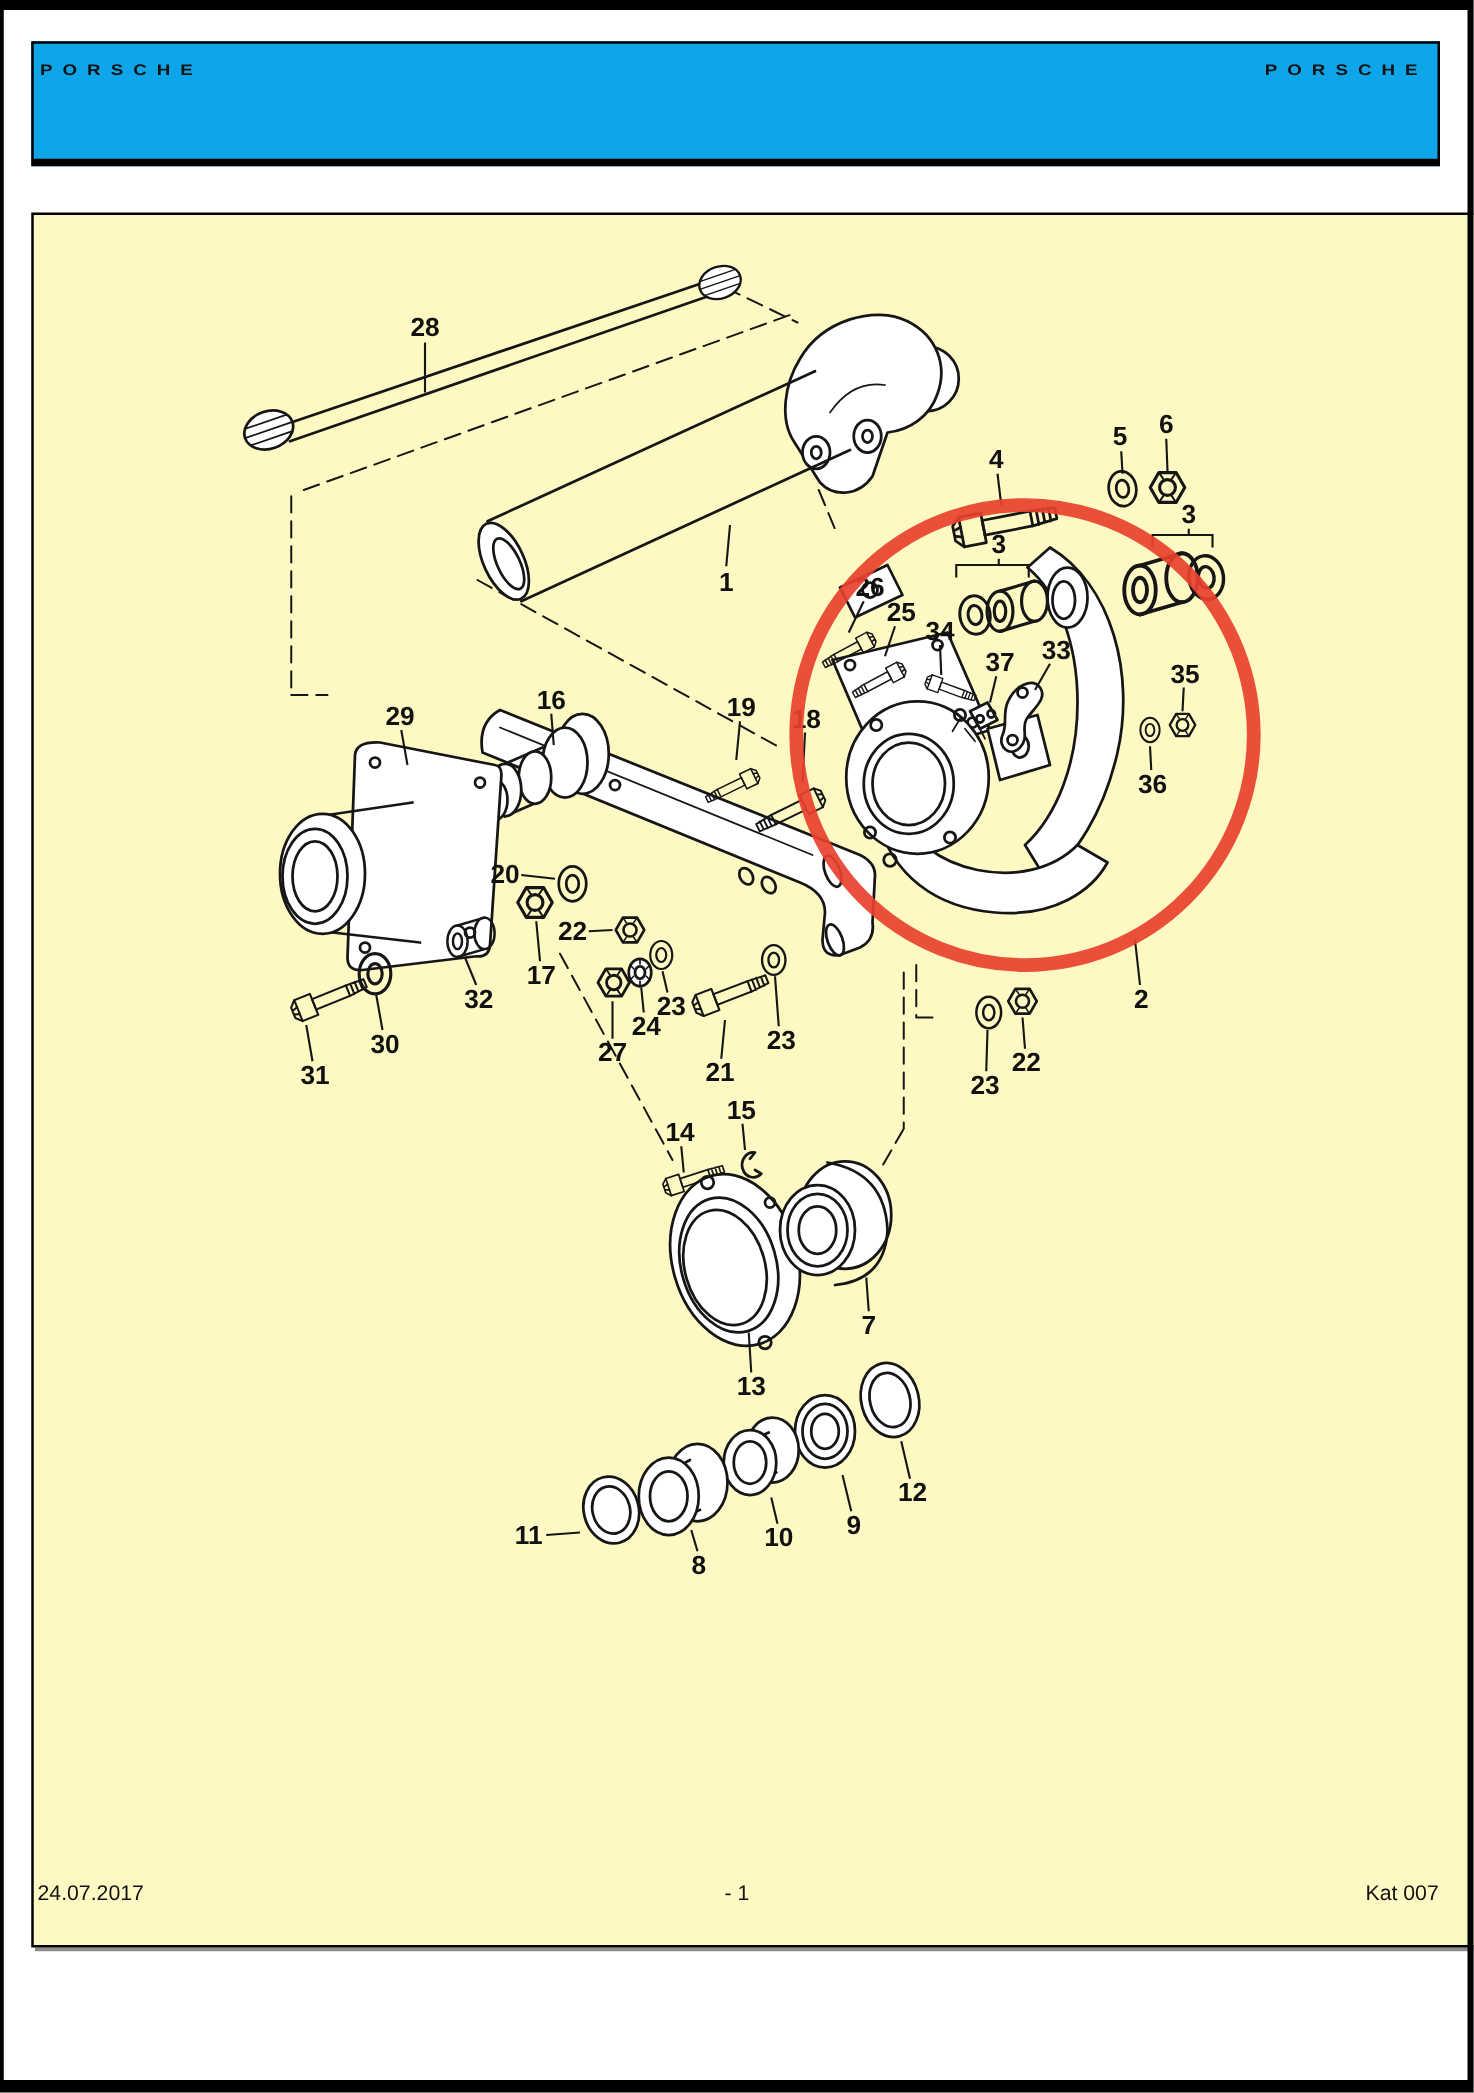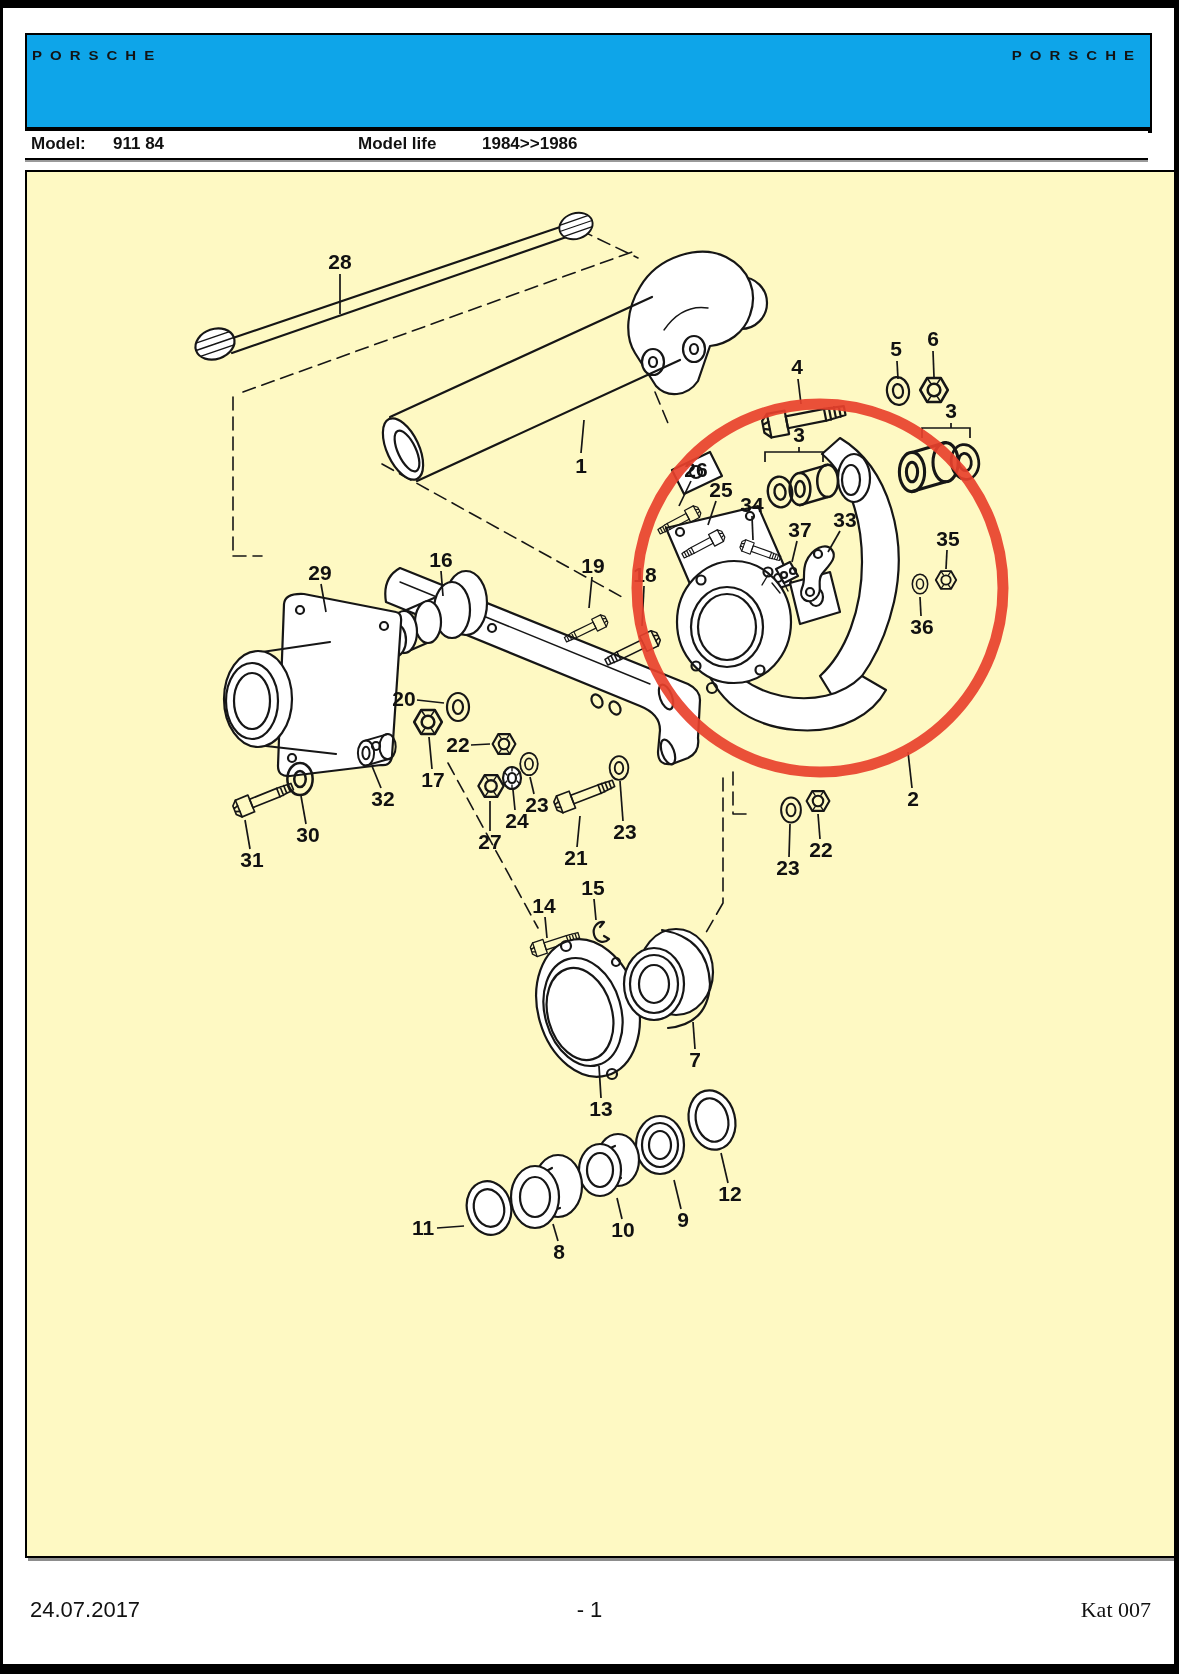--- a/index.html
+++ b/index.html
@@ -19,50 +19,44 @@
   
   .model-bar{position:absolute;left:25px;top:131px;width:1123px;height:27px;background:#fff;
              border-bottom:2px solid #000;box-shadow:0 2px 0 #9a9a9a;}
   .model-bar span{position:absolute;top:3px;font-size:17px;font-weight:bold;white-space:nowrap;}
   .m-label{left:6px;} .m-value{left:88px;} .l-label{left:333px;} .l-value{left:457px;}
   
   .diagram-box{position:absolute;left:25px;top:170px;width:1123px;height:1384px;
                border:2px solid #000;box-shadow:3px 3px 0 #8d8d8d;background:#fef9c3;padding-left:42px;}
   .diagram-box svg{position:absolute;left:0;top:0;}
   
-  .footer{position:absolute;left:0;top:1597px;width:1179px;height:24px;font-size:22px;}
+  .footer{position:absolute;left:0;top:1505px;width:1179px;height:24px;font-size:17px;}
   .f-date{position:absolute;left:30px;}
   .f-page{position:absolute;left:0;right:0;text-align:center;}
-  .f-kat{position:absolute;right:28px;font-family:Liberation Serif, serif;}
+  .f-kat{position:absolute;right:28px;}
   
   .art{stroke:#161616;stroke-width:2.2;fill:none;stroke-linecap:round;stroke-linejoin:round;}
   .art .f{fill:#fff;}
   .thin{stroke-width:1.4;}
   .dash{stroke-width:1.6;stroke-dasharray:13 7;}
   .callout-text{font-family:"Liberation Sans","DejaVu Sans",sans-serif;font-size:21px;
                 font-weight:bold;fill:#111;text-anchor:middle;stroke:none;}
   .leader{stroke:#161616;stroke-width:1.7;fill:none;}
 </style>
 </head>
 <body>
 
 <div class="sheet">
   <div class="frame"></div>
 
   <div class="header-box">
     <div class="logo left">PORSCHE</div>
     <div class="logo right">PORSCHE</div>
   </div>
 
-  <div class="model-bar">
-    <span class="m-label">Model:</span>
-    <span class="m-value">911 84</span>
-    <span class="l-label">Model life</span>
-    <span class="l-value">1984&gt;&gt;1986</span>
-  </div>
 
   <div class="diagram-box">
     <svg id="art-svg" width="1123" height="1384" viewBox="27 172 1123 1384">
       <defs>
         <g id="sym-bolt">
           <path class="f" d="M-9,-12 L9,-12 L9,12 L-9,12 Z"></path>
           <path d="M-9,-12 L-15,-6 L-15,6 L-9,12 M-9,-4 L-15,-2 M-9,4 L-15,2"></path>
           <path class="f" d="M9,-6 L48,-6 L48,6 L9,6 Z"></path>
           <path d="M48,-6 L68,-5 L68,4 L48,6 M53,-6 L53,6 M58,-6 L58,5 M63,-5 L63,5"></path>
         </g>

